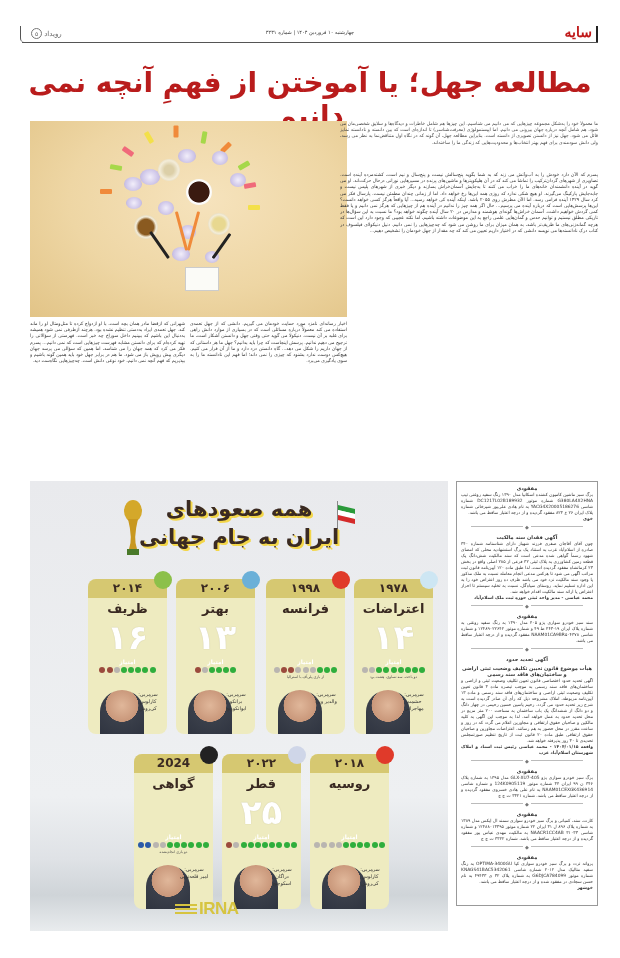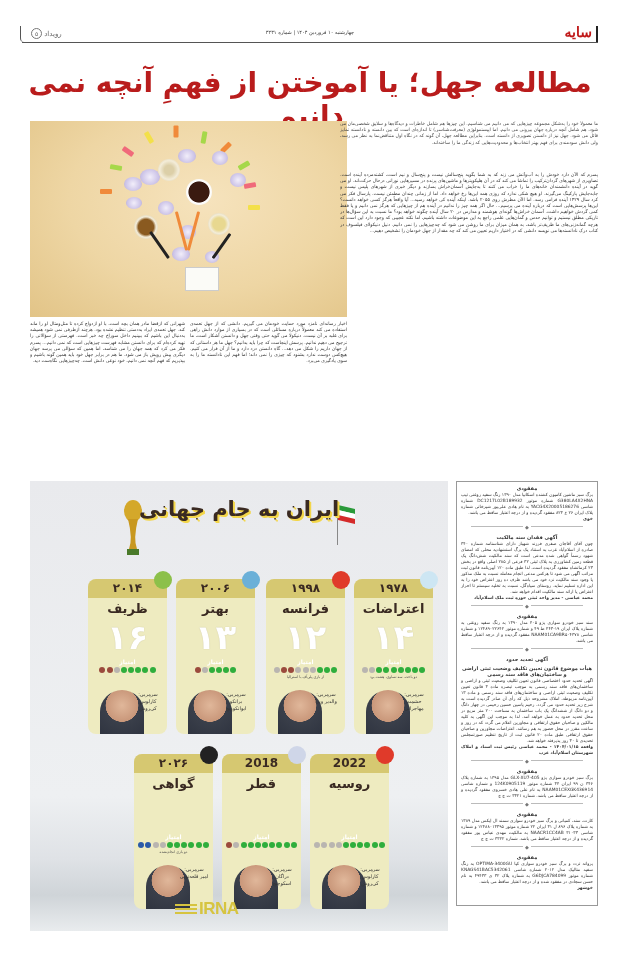--- a/index.html
+++ b/index.html
@@ -112,20 +112,21 @@
     <path d="M6 20 Q11 40 7 50 L15 50 Q11 40 16 20 Z" fill="#c89820"></path>
     <rect x="5" y="50" width="12" height="6" fill="#4a7a2a"></rect>
   </svg>
   <svg class="abs flag" viewBox="0 0 20 44">
     <rect x="1" y="0" width="1" height="44" fill="#888"></rect>
     <path d="M2 4 L19 8 L19 13 L2 9 Z" fill="#2a9a3a"></path>
     <path d="M2 9 L19 13 L19 18 L2 14 Z" fill="#fff"></path>
     <path d="M2 14 L19 18 L19 23 L2 19 Z" fill="#d42a2a"></path>
   </svg>
   <div class="abs info-title">
+    <div>همه صعودهای</div>
     <div>ایران به جام جهانی</div>
   </div>
 
   <div id="cards">
       <div class="card" style="left: 324px; top: 98px;">
         <div class="yr">۱۹۷۸</div>
         <div class="country">اعتراضات</div>
         <div class="pts">۱۴</div>
         <div class="ptl">امتیاز</div>
         <div class="dots"><span class="dot" style="background: rgb(185, 181, 176);"></span><span class="dot" style="background: rgb(185, 181, 176);"></span><span class="dot" style="background: rgb(47, 174, 60);"></span><span class="dot" style="background: rgb(47, 174, 60);"></span><span class="dot" style="background: rgb(47, 174, 60);"></span><span class="dot" style="background: rgb(47, 174, 60);"></span><span class="dot" style="background: rgb(47, 174, 60);"></span><span class="dot" style="background: rgb(47, 174, 60);"></span><span class="dot" style="background: rgb(47, 174, 60);"></span></div>
@@ -133,21 +134,20 @@
         <div class="face"></div>
         <div class="coach">
           <div class="">سرمربی:</div>
           <div class="">حشمت مهاجرانی</div>
         </div>
       </div>
       <div class="mascot" style="left: 390px; top: 90px; background: rgb(205, 230, 243); position: absolute;"></div>
       <div class="card" style="left: 236px; top: 98px;">
         <div class="yr">۱۹۹۸</div>
         <div class="country">فرانسه</div>
-        <div class="pts">۱۲</div>
         <div class="ptl">امتیاز</div>
         <div class="dots"><span class="dot" style="background: rgb(185, 181, 176);"></span><span class="dot" style="background: rgb(155, 74, 60);"></span><span class="dot" style="background: rgb(155, 74, 60);"></span><span class="dot" style="background: rgb(185, 181, 176);"></span><span class="dot" style="background: rgb(185, 181, 176);"></span><span class="dot" style="background: rgb(185, 181, 176);"></span><span class="dot" style="background: rgb(47, 174, 60);"></span><span class="dot" style="background: rgb(47, 174, 60);"></span><span class="dot" style="background: rgb(47, 174, 60);"></span></div>
         <div class="note">از بازی پلی‌آف با استرالیا</div>
         <div class="face"></div>
         <div class="coach">
           <div class="">سرمربی:</div>
           <div class="">والدیر ویرا</div>
         </div>
       </div>
       <div class="mascot" style="left: 302px; top: 90px; background: rgb(224, 58, 42); position: absolute;"></div>
@@ -171,45 +171,46 @@
         <div class="ptl">امتیاز</div>
         <div class="dots"><span class="dot" style="background: rgb(155, 74, 60);"></span><span class="dot" style="background: rgb(155, 74, 60);"></span><span class="dot" style="background: rgb(185, 181, 176);"></span><span class="dot" style="background: rgb(47, 174, 60);"></span><span class="dot" style="background: rgb(47, 174, 60);"></span><span class="dot" style="background: rgb(47, 174, 60);"></span><span class="dot" style="background: rgb(47, 174, 60);"></span><span class="dot" style="background: rgb(47, 174, 60);"></span></div>
         <div class="face"></div>
         <div class="coach">
           <div class="">سرمربی:</div>
           <div class="">کارلوس کی‌روش</div>
         </div>
       </div>
       <div class="mascot" style="left: 124px; top: 90px; background: rgb(140, 192, 74); position: absolute;"></div>
       <div class="card" style="left: 280px; top: 273px;">
-        <div class="yr">2022</div>
+        <div class="yr">۲۰۱۸</div>
         <div class="country">روسیه</div>
         <div class="ptl">امتیاز</div>
         <div class="dots"><span class="dot" style="background: rgb(185, 181, 176);"></span><span class="dot" style="background: rgb(185, 181, 176);"></span><span class="dot" style="background: rgb(185, 181, 176);"></span><span class="dot" style="background: rgb(185, 181, 176);"></span><span class="dot" style="background: rgb(47, 174, 60);"></span><span class="dot" style="background: rgb(47, 174, 60);"></span><span class="dot" style="background: rgb(47, 174, 60);"></span><span class="dot" style="background: rgb(47, 174, 60);"></span><span class="dot" style="background: rgb(47, 174, 60);"></span><span class="dot" style="background: rgb(47, 174, 60);"></span></div>
         <div class="face"></div>
         <div class="coach">
           <div class="">سرمربی:</div>
           <div class="">کارلوس کی‌روش</div>
         </div>
       </div>
       <div class="mascot" style="left: 346px; top: 265px; background: rgb(224, 58, 42); position: absolute;"></div>
       <div class="card" style="left: 192px; top: 273px;">
-        <div class="yr">2018</div>
+        <div class="yr">۲۰۲۲</div>
         <div class="country">قطر</div>
+        <div class="pts">۲۵</div>
         <div class="ptl">امتیاز</div>
         <div class="dots"><span class="dot" style="background: rgb(155, 74, 60);"></span><span class="dot" style="background: rgb(185, 181, 176);"></span><span class="dot" style="background: rgb(47, 174, 60);"></span><span class="dot" style="background: rgb(47, 174, 60);"></span><span class="dot" style="background: rgb(47, 174, 60);"></span><span class="dot" style="background: rgb(47, 174, 60);"></span><span class="dot" style="background: rgb(47, 174, 60);"></span><span class="dot" style="background: rgb(47, 174, 60);"></span><span class="dot" style="background: rgb(47, 174, 60);"></span><span class="dot" style="background: rgb(47, 174, 60);"></span></div>
         <div class="face"></div>
         <div class="coach">
           <div class="">سرمربی:</div>
           <div class="">دراگان اسکوچیچ</div>
         </div>
       </div>
       <div class="mascot" style="left: 258px; top: 265px; background: rgb(207, 214, 232); position: absolute;"></div>
       <div class="card" style="left: 104px; top: 273px;">
-        <div class="yr">۲۰۲۶</div>
+        <div class="yr">2024</div>
         <div class="country">گواهی</div>
         <div class="ptl">امتیاز</div>
         <div class="dots"><span class="dot" style="background: rgb(42, 90, 168);"></span><span class="dot" style="background: rgb(42, 90, 168);"></span><span class="dot" style="background: rgb(185, 181, 176);"></span><span class="dot" style="background: rgb(185, 181, 176);"></span><span class="dot" style="background: rgb(47, 174, 60);"></span><span class="dot" style="background: rgb(47, 174, 60);"></span><span class="dot" style="background: rgb(47, 174, 60);"></span><span class="dot" style="background: rgb(47, 174, 60);"></span><span class="dot" style="background: rgb(47, 174, 60);"></span><span class="dot" style="background: rgb(47, 174, 60);"></span></div>
         <div class="note">دو بازی انجام‌نشده</div>
         <div class="face"></div>
         <div class="coach">
           <div class="">سرمربی:</div>
           <div class="">امیر قلعه‌نویی</div>
         </div>
       </div>

